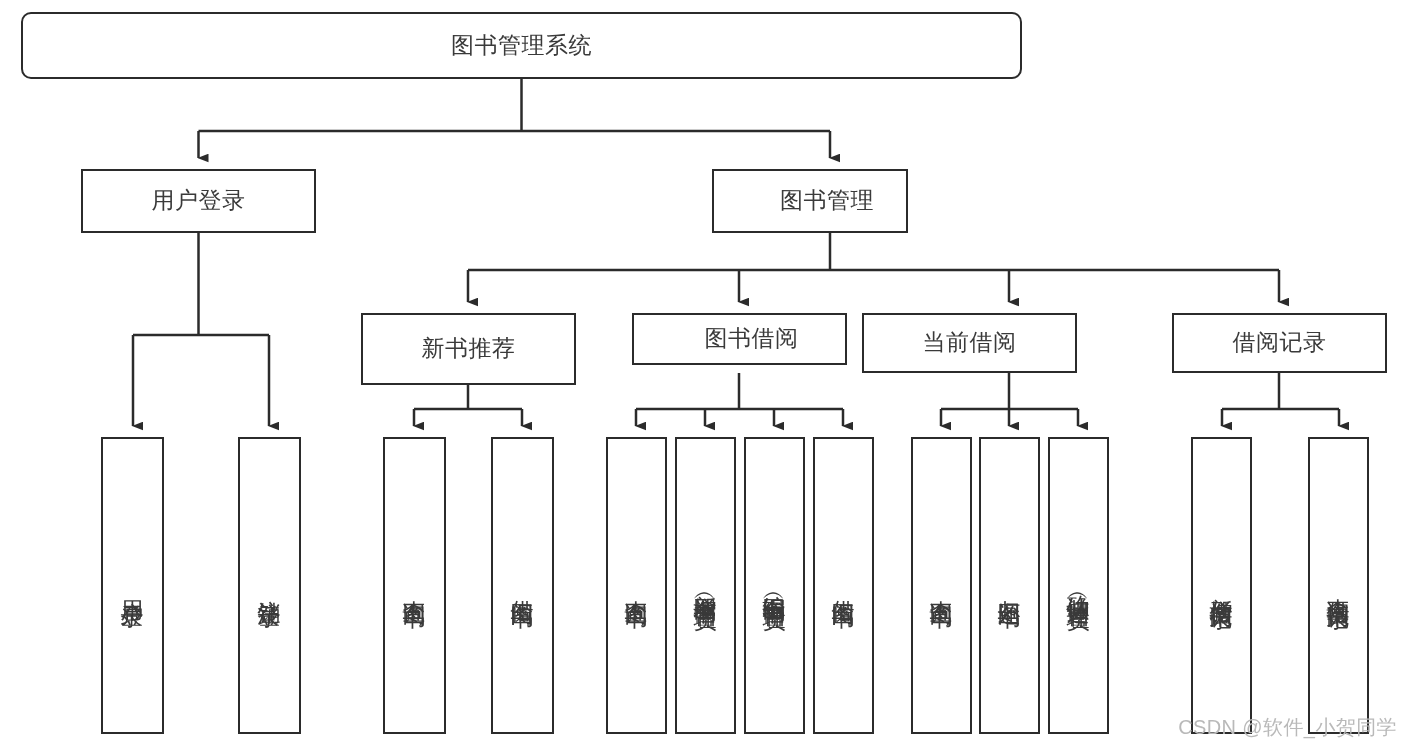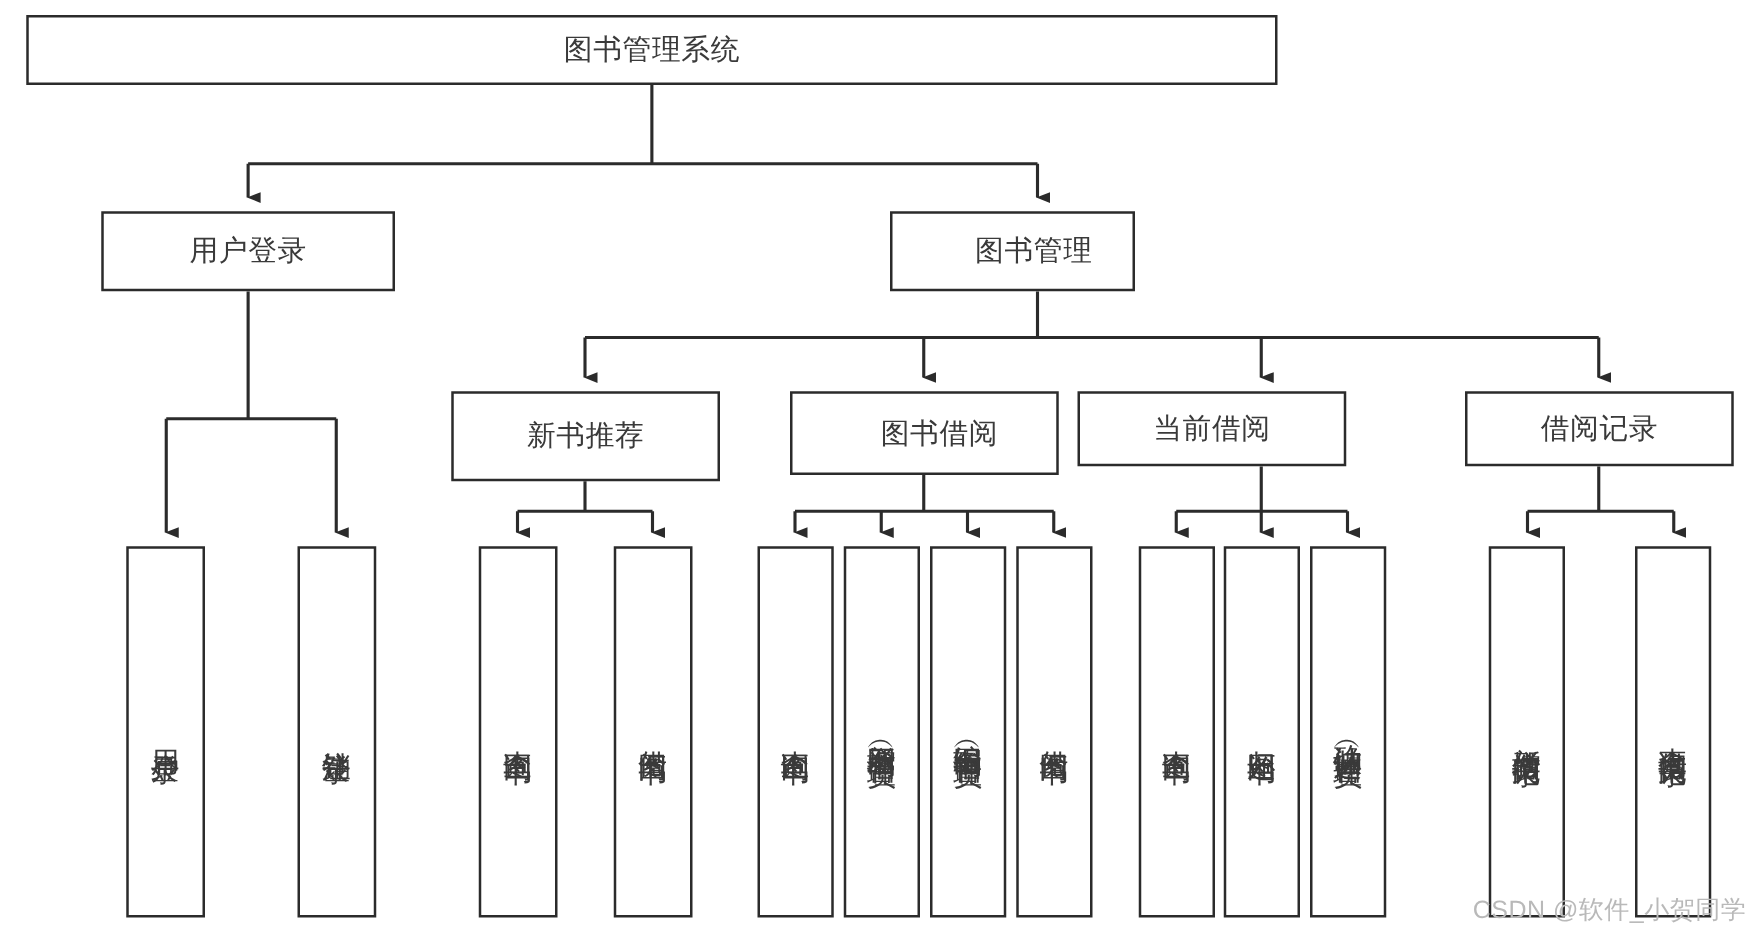--- a/index.html
+++ b/index.html
@@ -112,37 +112,37 @@
       <path d="M1009,409 L1009,426" marker-end="url(#arrowhead)"></path>
       <path d="M1078,409 L1078,426" marker-end="url(#arrowhead)"></path>
 
       <path d="M1279,373 L1279,409"></path>
       <path d="M1222,409 L1339,409"></path>
       <path d="M1222,409 L1222,426" marker-end="url(#arrowhead)"></path>
       <path d="M1339,409 L1339,426" marker-end="url(#arrowhead)"></path>
     </g>
   </svg>
 
-  <div class="node-box" style="left:21px; top:12px; width:1001px; height:56px;">
+  <div class="node-box" style="left:21px; top:12px; width:1001px; height:67px;border-radius:10px;">
     <span class="node-label-h">图书管理系统</span>
   </div>
 
   <div class="node-box" style="left:81px; top:169px; width:235px; height:64px;">
     <span class="node-label-h">用户登录</span>
   </div>
 
   <div class="node-box" style="left:712px; top:169px; width:196px; height:64px;padding-left:34px;">
     <span class="node-label-h">图书管理</span>
   </div>
 
   <div class="node-box" style="left:361px; top:313px; width:215px; height:72px;">
     <span class="node-label-h">新书推荐</span>
   </div>
 
-  <div class="node-box" style="left:632px; top:313px; width:215px; height:67px;padding-left:24px;">
+  <div class="node-box" style="left:632px; top:313px; width:215px; height:52px;padding-left:24px;">
     <span class="node-label-h">图书借阅</span>
   </div>
 
   <div class="node-box" style="left:862px; top:313px; width:215px; height:60px;">
     <span class="node-label-h">当前借阅</span>
   </div>
 
   <div class="node-box" style="left:1172px; top:313px; width:215px; height:60px;align-items:center;">
     <span class="node-label-h">借阅记录</span>
   </div>

